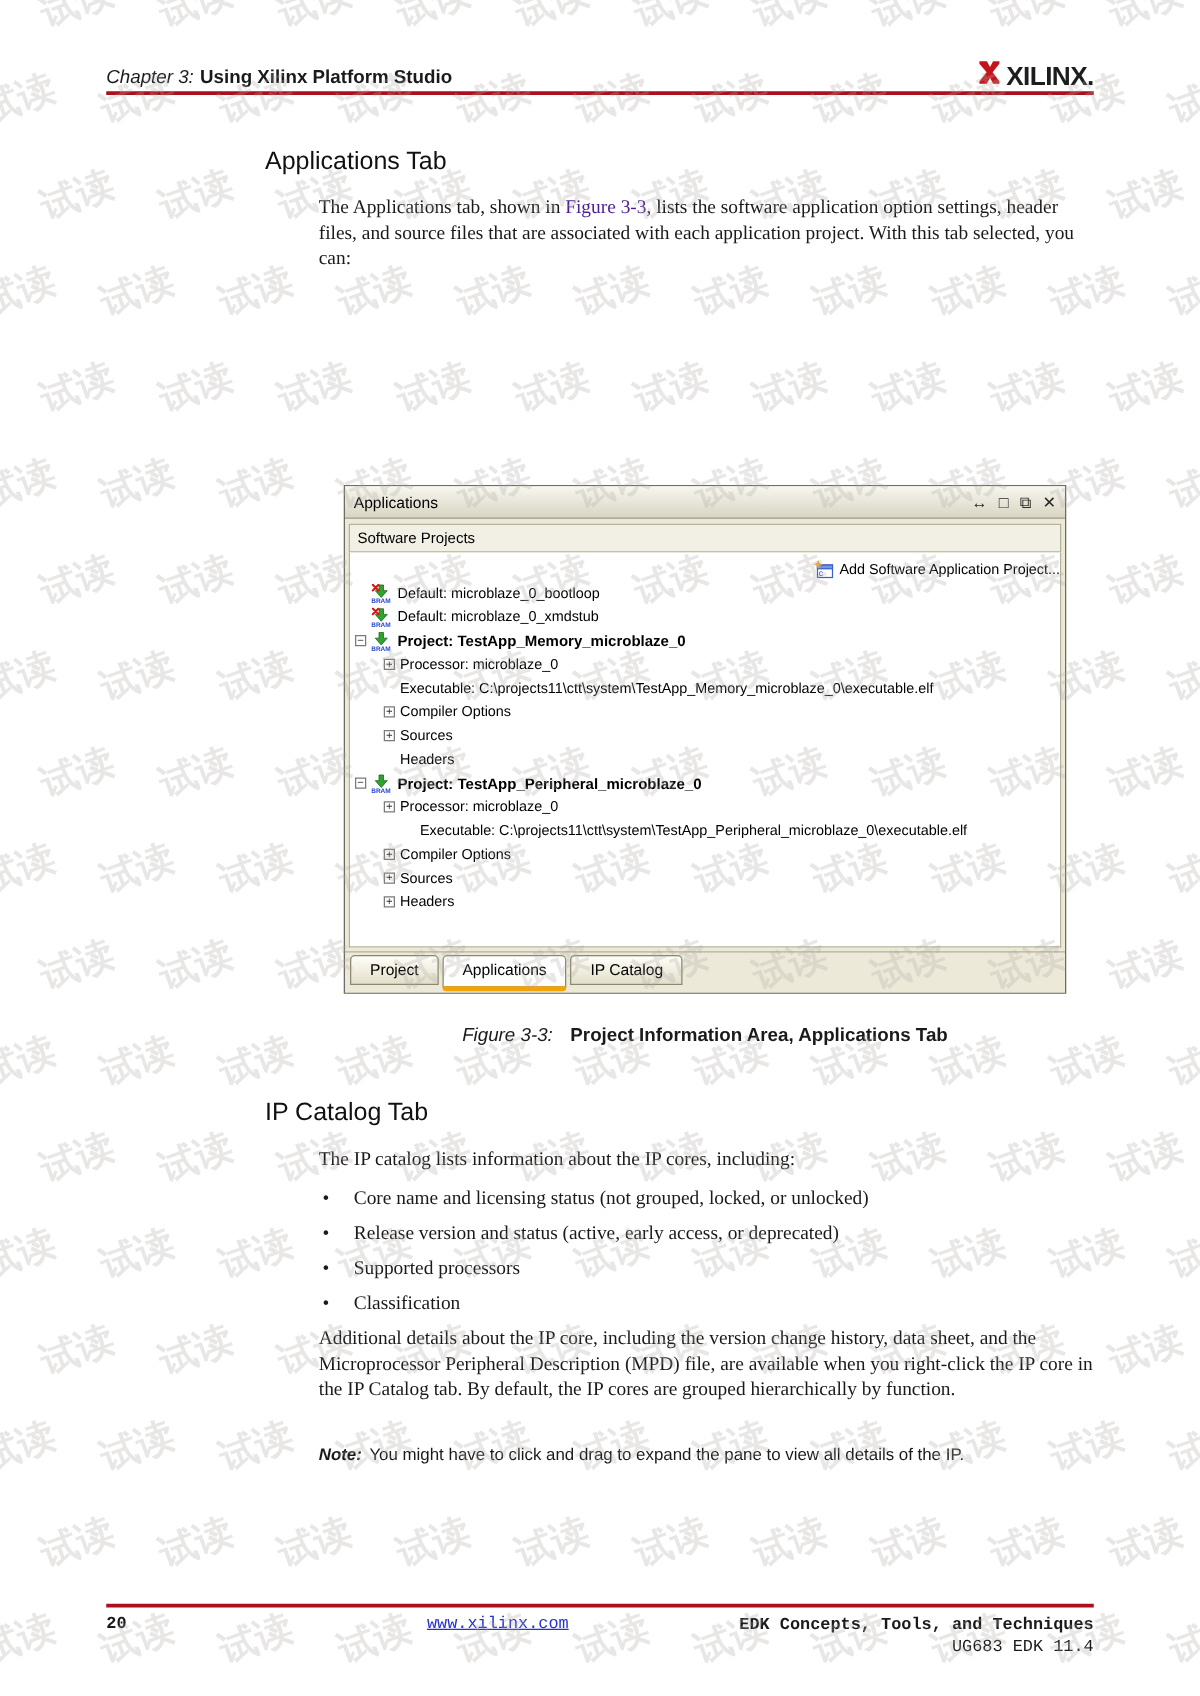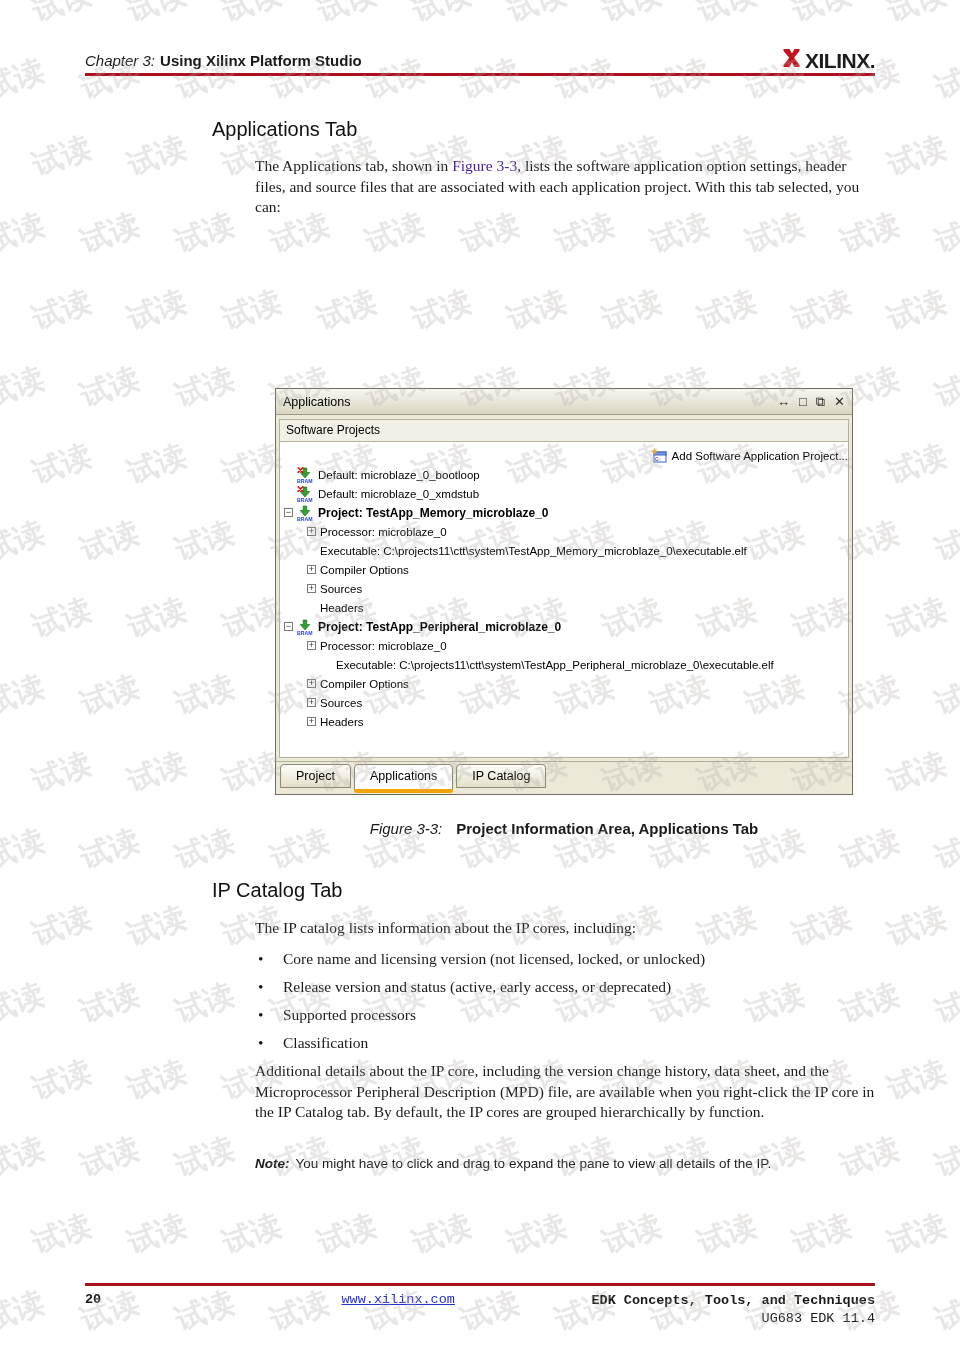--- a/index.html
+++ b/index.html
@@ -256,21 +256,21 @@
 
   <div class="fig-caption">
     <span class="fig-label">Figure 3-3:</span><span class="fig-text">Project Information Area, Applications Tab</span>
   </div>
 
   <div class="h-section" style="top:879px">IP Catalog Tab</div>
 
   <div class="para" style="top:918px">The IP catalog lists information about the IP cores, including:</div>
 
   <ul class="bullets wide" style="top:949px">
-    <li>Core name and licensing version (not licensed, locked, or unlocked)</li>
+    <li>Core name and licensing status (not grouped, locked, or unlocked)</li>
     <li>Release version and status (active, early access, or deprecated)</li>
     <li>Supported processors</li>
     <li>Classification</li>
   </ul>
 
   <div class="para" style="top:1061px; width:632px">Additional details about the IP core, including the version change history, data sheet, and the Microprocessor Peripheral Description (MPD) file, are available when you right-click the IP core in the IP Catalog tab. By default, the IP cores are grouped hierarchically by function.</div>
 
   <div class="note" style="top:1154px">
     <span class="note-label">Note:</span><span>You might have to click and drag to expand the pane to view all details of the IP.</span>
   </div>

